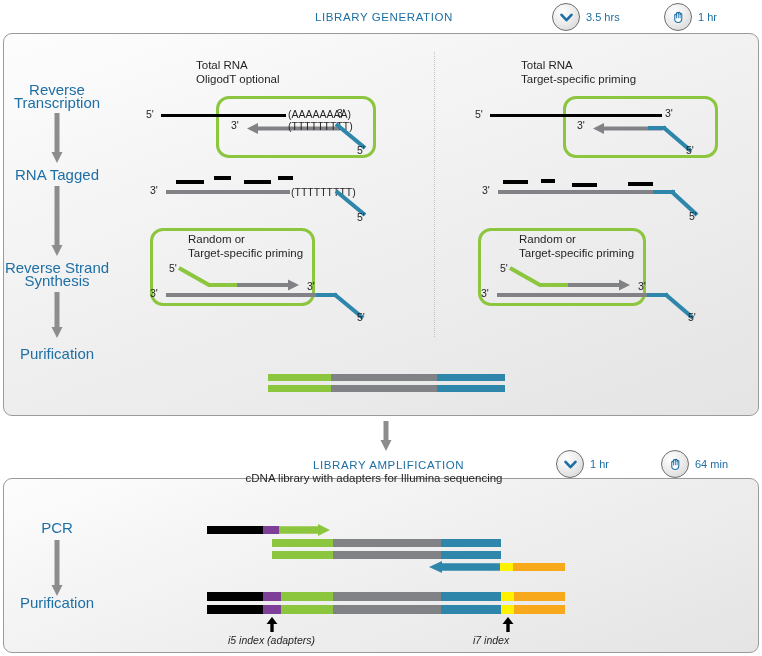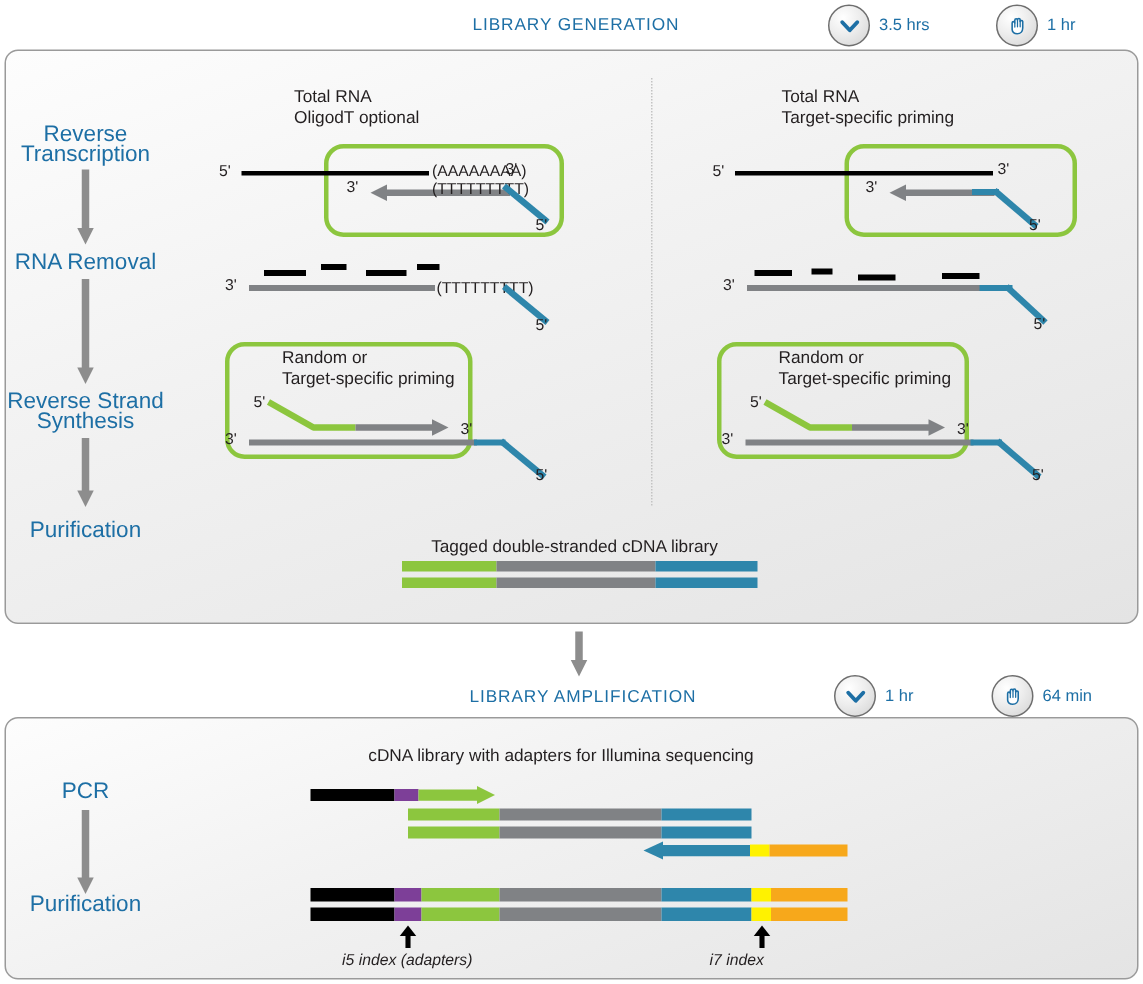--- a/index.html
+++ b/index.html
@@ -98,21 +98,21 @@
   <div class="step-label" style="left:57px;top:83px;">
     <span>Reverse</span><br>
     <span>Transcription</span>
   </div>
   <svg class="ov step-arrow" style="left:57px;top:113px;" width="14" height="52">
     <path d="M7 0 V40" stroke="#8d8d8d" stroke-width="5" fill="none"></path>
     <path d="M7 50 L1.5 39 H12.5 Z" fill="#8d8d8d"></path>
   </svg>
 
   <div class="step-label" style="left:57px;top:168px;">
-    <span>RNA Removal</span>
+    <span>RNA Tagged</span>
   </div>
   <svg class="ov step-arrow" style="left:57px;top:186px;" width="14" height="72">
     <path d="M7 0 V60" stroke="#8d8d8d" stroke-width="5" fill="none"></path>
     <path d="M7 70 L1.5 59 H12.5 Z" fill="#8d8d8d"></path>
   </svg>
 
   <div class="step-label" style="left:57px;top:261px;">
     <span>Reverse Strand</span><br>
     <span>Synthesis</span>
   </div>
@@ -233,21 +233,20 @@
     <path d="M122 20 L111 14.5 V25.5 Z" fill="#808285"></path>
   </svg>
   <div class="cap" style="left:500px;top:262px;">5'</div>
   <div class="cap" style="left:638px;top:280px;">3'</div>
   <div class="bar blu" style="left:647px;top:293px;width:21px;height:4px;"></div>
   <svg class="ov" style="left:665px;top:292px;" width="36" height="32">
     <path d="M0 2 L28 26" stroke="#2E86AB" stroke-width="4.2" fill="none"></path>
   </svg>
   <div class="cap" style="left:688px;top:311px;">5'</div>
 
-  <div class="note ctr" style="left:383px;top:358px;">Tagged double-stranded cDNA library</div>
   <div class="bar grn" style="left:268px;top:374px;width:63px;height:7px;"></div>
   <div class="bar cdna" style="left:331px;top:374px;width:106px;height:7px;"></div>
   <div class="bar blu" style="left:437px;top:374px;width:68px;height:7px;"></div>
   <div class="bar grn" style="left:268px;top:385px;width:63px;height:7px;"></div>
   <div class="bar cdna" style="left:331px;top:385px;width:106px;height:7px;"></div>
   <div class="bar blu" style="left:437px;top:385px;width:68px;height:7px;"></div>
 
   <svg class="ov" style="left:379px;top:421px;" width="14" height="32">
     <path d="M7 0 V20" stroke="#8d8d8d" stroke-width="5" fill="none"></path>
     <path d="M7 30 L1.5 19 H12.5 Z" fill="#8d8d8d"></path>
@@ -280,21 +279,21 @@
     <span>PCR</span>
   </div>
   <svg class="ov step-arrow" style="left:57px;top:540px;" width="14" height="58">
     <path d="M7 0 V46" stroke="#8d8d8d" stroke-width="5" fill="none"></path>
     <path d="M7 56 L1.5 45 H12.5 Z" fill="#8d8d8d"></path>
   </svg>
   <div class="step-label" style="left:57px;top:596px;">
     <span>Purification</span>
   </div>
 
-  <div class="note ctr" style="left:374px;top:497px;">cDNA library with adapters for Illumina sequencing</div>
+  <div class="note ctr" style="left:374px;top:471px;">cDNA library with adapters for Illumina sequencing</div>
 
   <div class="bar rna" style="left:207px;top:526px;width:56px;height:8px;"></div>
   <div class="bar pur" style="left:263px;top:526px;width:16px;height:8px;"></div>
   <svg class="ov" style="left:279px;top:524px;" width="52" height="12">
     <path d="M0 6 H40" stroke="#8CC63E" stroke-width="7.5" fill="none"></path>
     <path d="M51 6 L39 0 V12 Z" fill="#8CC63E"></path>
   </svg>
 
   <div class="bar grn" style="left:272px;top:539px;width:61px;height:8px;"></div>
   <div class="bar cdna" style="left:333px;top:539px;width:108px;height:8px;"></div>

